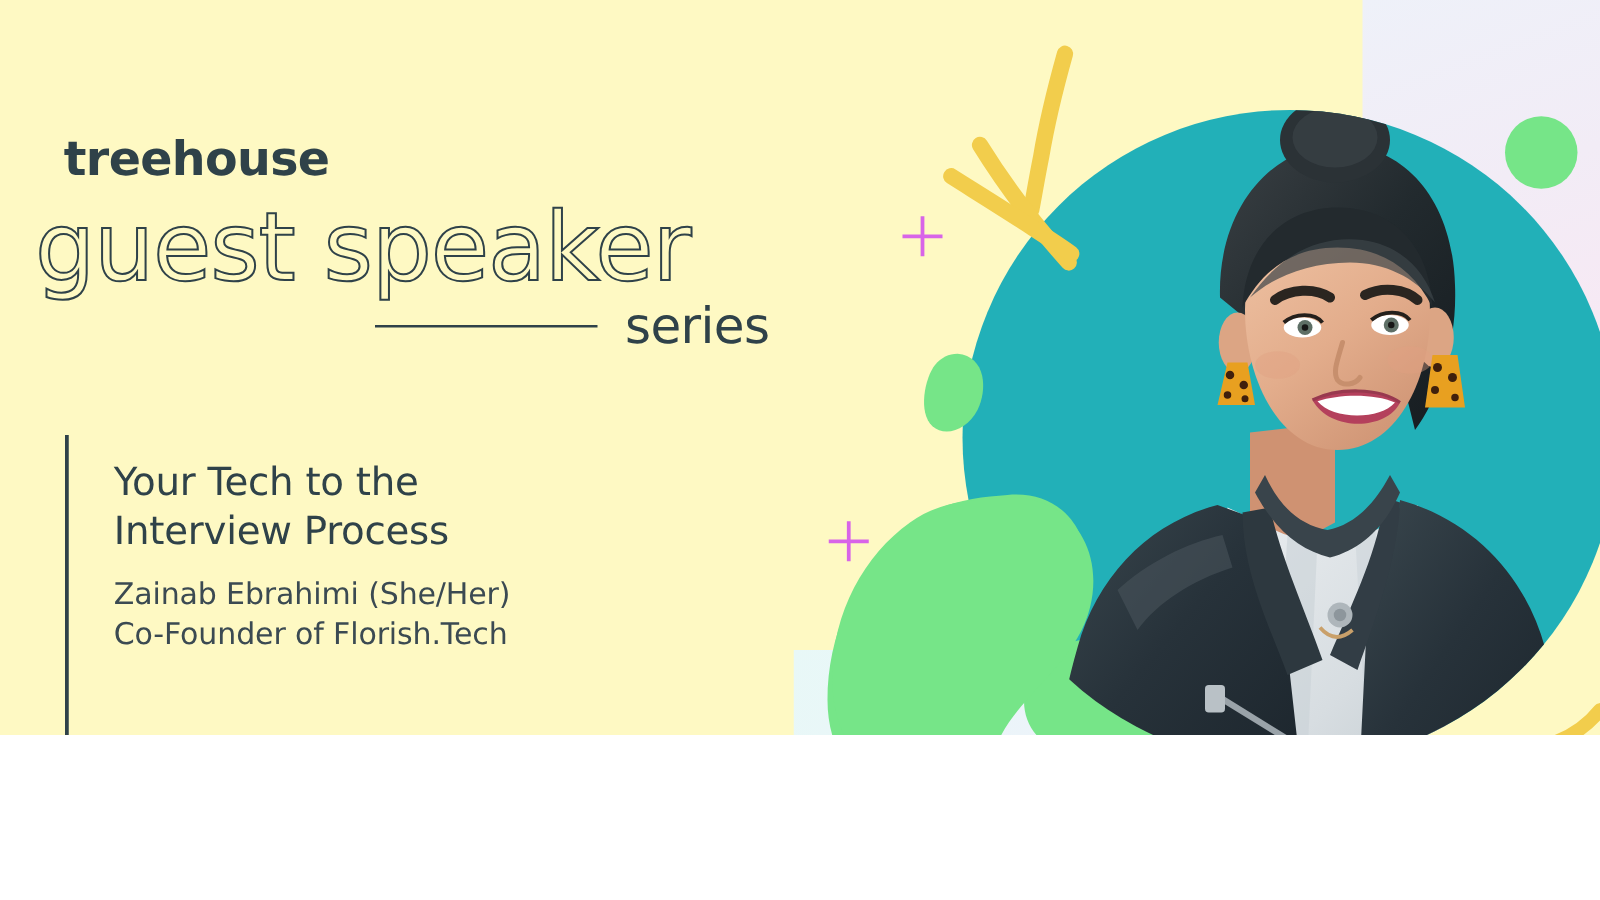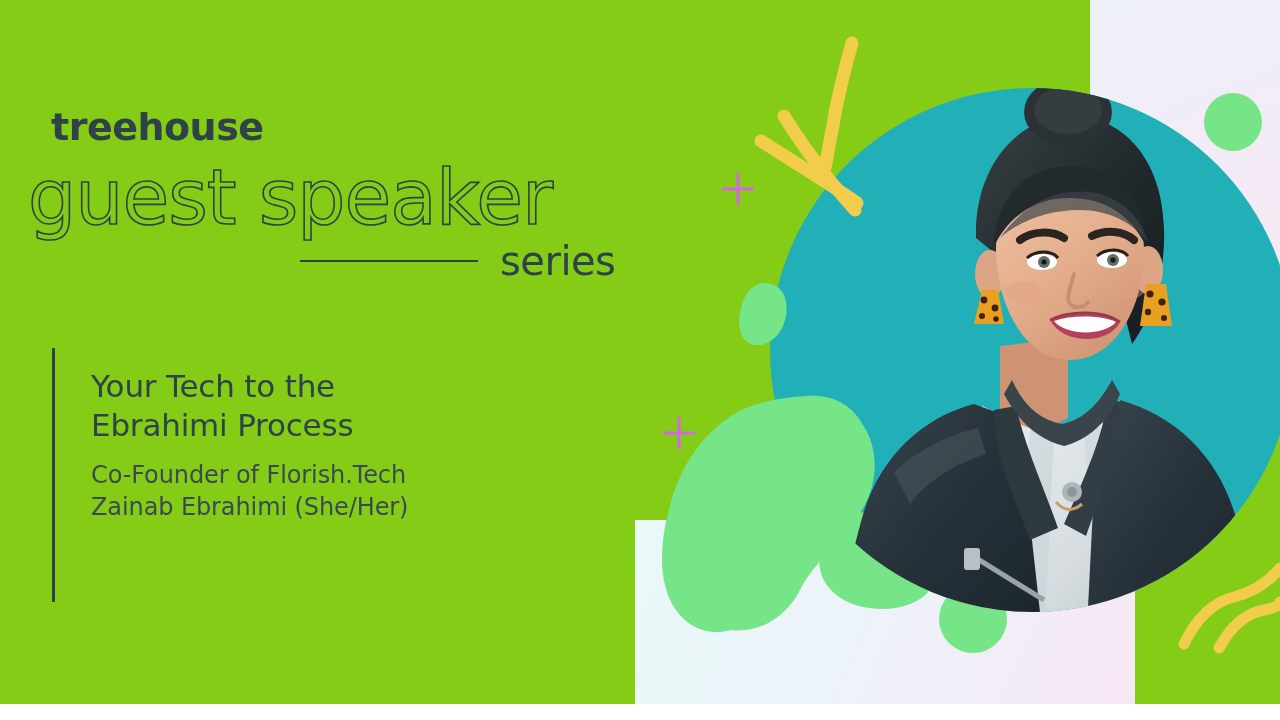--- a/index.html
+++ b/index.html
@@ -3,22 +3,22 @@
 <meta charset="utf-8">
 <title>Treehouse Guest Speaker Series</title>
 <style>
   html,body{margin:0;padding:0;background:#ffffff;}
   body{
     font-family:"DejaVu Sans","Liberation Sans",sans-serif;
     width:1280px;height:720px;overflow:hidden;
   }
   #stage{
     position:relative;
-    width:1280px;height:704px;
-    background:#84cc16;
+    width:1280px;height:588px;
+    background:#fef9c3;
     overflow:hidden;
   }
 
   
   .panel{position:absolute;}
   #panel-topright{
     left:1090px;top:0;width:190px;height:390px;
     background:linear-gradient(160deg,#eef1f9 0%,#f2ecf6 40%,#fbe6f2 100%);
   }
   #panel-bottomleft{
@@ -264,20 +264,20 @@
     <div id="series-row">
       <div id="series-rule"></div>
       <div id="series-word">series</div>
     </div>
 
     <div id="accent-bar"></div>
 
     <div id="info-block">
       <div id="talk-title">
         <span>Your Tech to the</span><br>
-        <span>Ebrahimi Process</span>
+        <span>Interview Process</span>
       </div>
+      <p class="speaker-line">Zainab Ebrahimi (She/Her)</p>
       <p class="speaker-line">Co-Founder of Florish.Tech</p>
-      <p class="speaker-line">Zainab Ebrahimi (She/Her)</p>
     </div>
   </div>
 
 </div>
 
 </body></html>

